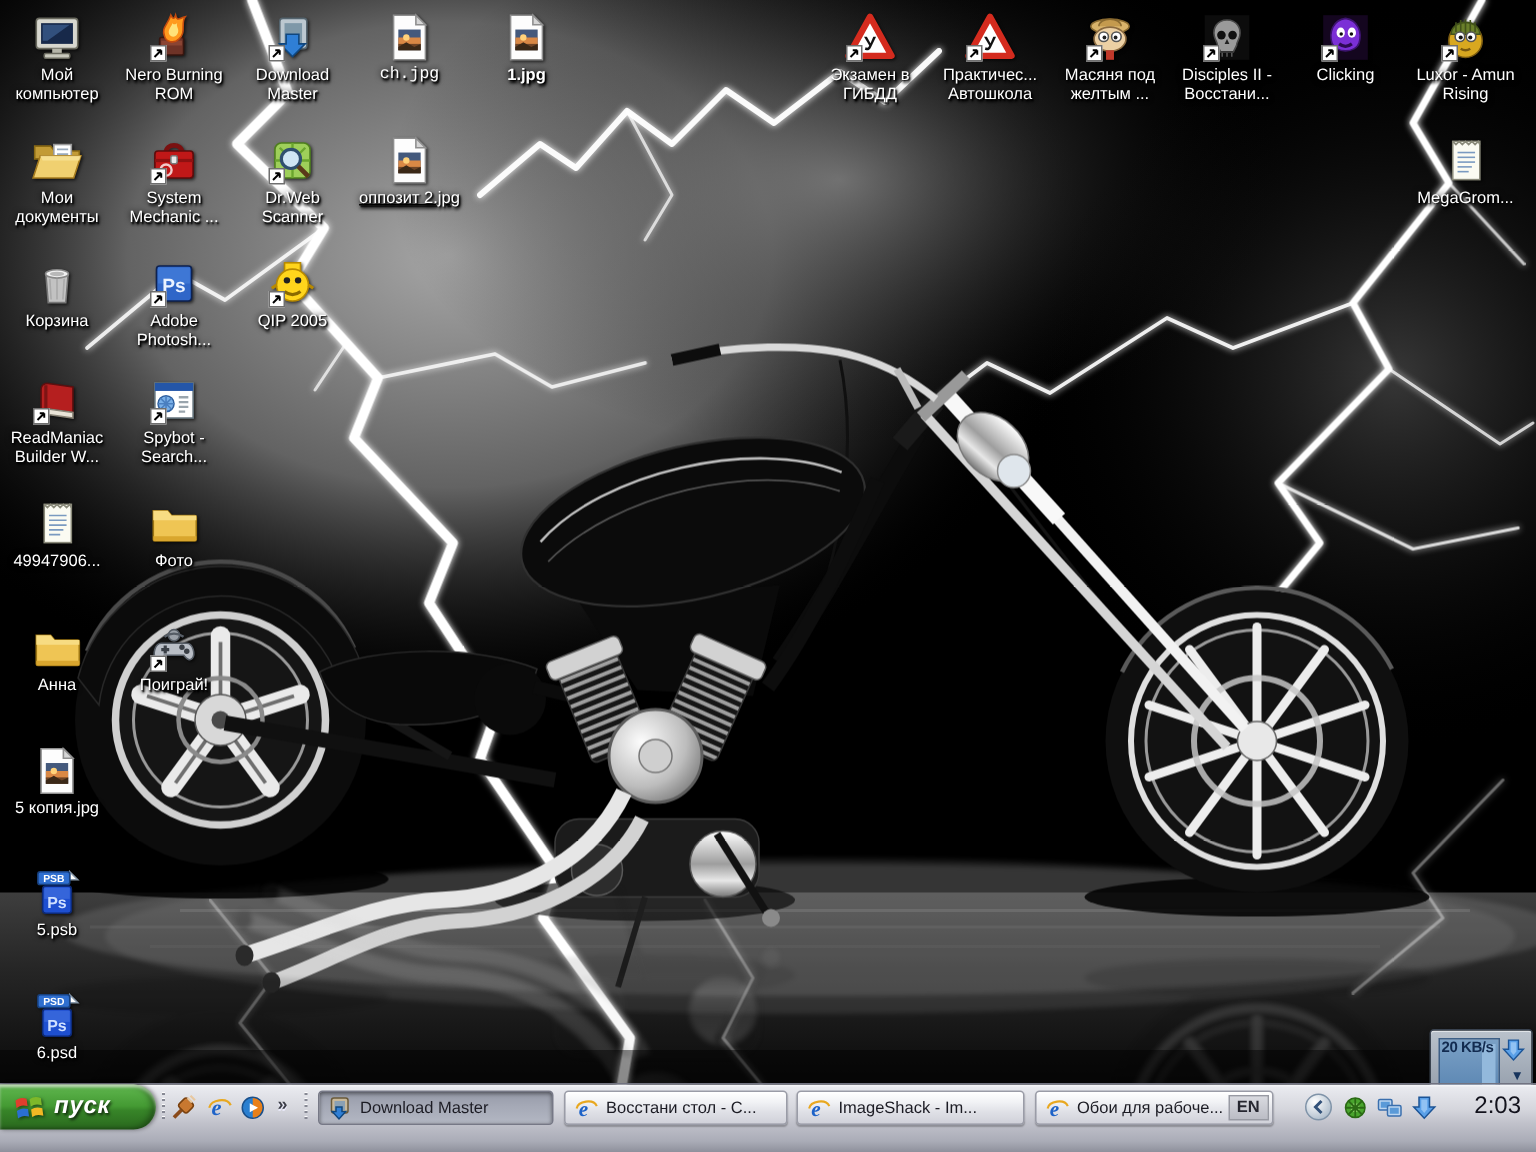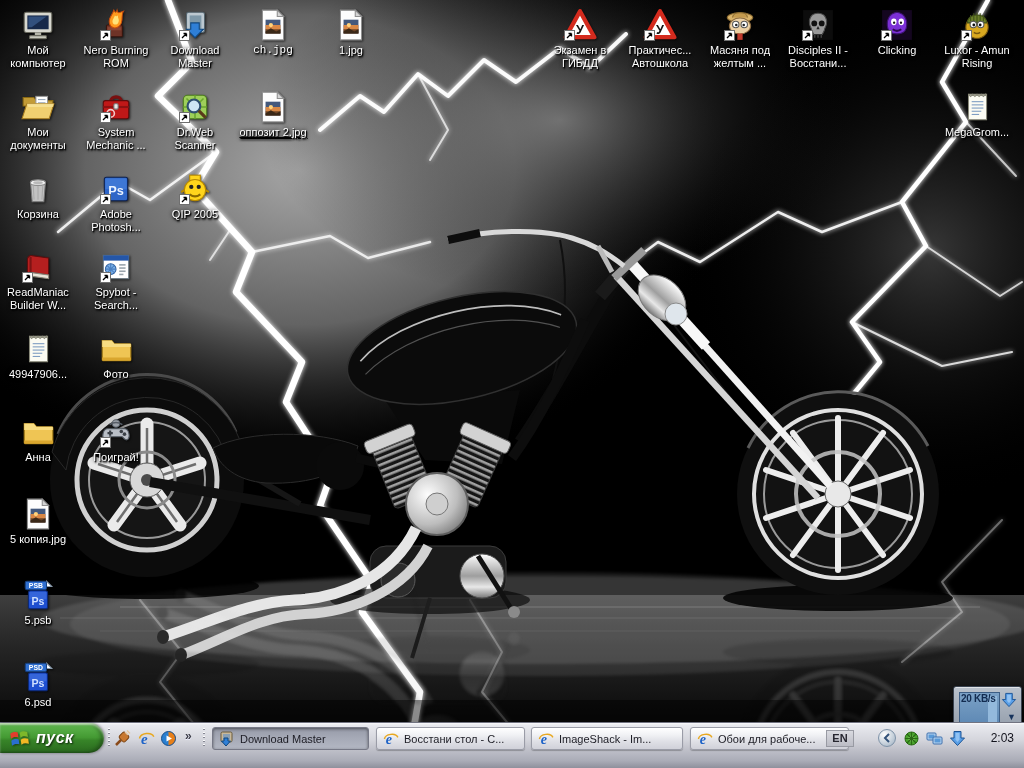--- a/index.html
+++ b/index.html
@@ -20,21 +20,21 @@
 .handle { position:absolute; top:5px; width:2px; height:20px; background:repeating-linear-gradient(180deg,rgba(255,255,255,.9) 0 1px,rgba(125,127,139,.9) 1px 2px,rgba(0,0,0,0) 2px 4px); }
 #qlmore { position:absolute; top:6px; font-size:12px; font-weight:bold; color:#3a3c46; text-shadow:0 1px 0 #eef; }
 .task { position:absolute; top:4px; height:23px; border-radius:3px; display:flex; align-items:center; padding:0 6px; gap:5px; font-size:11px; color:#1c1c24; border:1px solid #9a9ca7; background:linear-gradient(180deg,#ffffff 0,#f1f2f5 32%,#dfe0e6 64%,#d0d1d9 100%); box-shadow:inset 0 1px 0 #fff,0 1px 1px rgba(0,0,0,.25); overflow:hidden; }
 .task.active { background:linear-gradient(180deg,#969aa8 0,#a5a9b6 45%,#b3b7c3 100%); border-color:#767886; box-shadow:inset 0 1px 3px rgba(0,0,0,.5); }
 .task .ticon, .task .ticon svg { width:16px; height:16px; flex:none; display:block; }
 .task .tlabel { white-space:nowrap; overflow:hidden; }
 #tray { position:absolute; right:0; top:0; height:30px; display:flex; align-items:center; gap:23px; padding:0 7px 0 10px; }
 #lang { font-size:11px; font-weight:bold; color:#262630; background:linear-gradient(#d9dae0,#bbbcc5); border:1px solid #989aa3; padding:1px 5px 2px 5px; }
 .trayicon { width:17px; height:17px; } .trayicon svg { width:17px; height:17px; display:block; }
 .trayicon.big { width:20px; height:20px; } .trayicon.big svg { width:20px; height:20px; }
-#clock { font-size:12px; color:#12121c; padding:0 3px 0 2px; }
+#clock { font-size:16px; color:#12121c; padding:0 3px 0 2px; }
 #dumeter { position:absolute; left:953px; top:686px; width:69px; height:51px; background:linear-gradient(180deg,#bac2cc,#8d97a5); border:1px solid #39424f; border-radius:3px; box-shadow:inset 0 1px 0 rgba(255,255,255,.55), 2px 2px 5px rgba(0,0,0,.65); }
 #duchart { position:absolute; left:5px; top:5px; width:41px; height:35px; background:linear-gradient(180deg,#7ba1c6,#5c87b3); border:1px solid #3d5e85; }
 #dubar { position:absolute; right:2px; bottom:1px; width:9px; height:29px; background:#93b9dc; }
 #duspeed { position:absolute; left:7px; top:6px; font-size:10px; font-weight:bold; color:#122b50; letter-spacing:-.3px; white-space:nowrap; }
 #duarrow { position:absolute; right:4px; top:5px; width:16px; height:16px; } #duarrow svg{width:16px;height:16px;display:block;}
 #duchev { position:absolute; right:5px; top:25px; font-size:9px; color:#16335c; font-weight:bold; }
 #dusliver { position:absolute; left:5px; bottom:3px; width:15px; height:5px; background:linear-gradient(#4a74b4,#2a4f8e); border:1px solid #1c3766; }
 </style>
 </head>
 <body>
@@ -274,21 +274,21 @@
             <path d="M20,2 l6,6 h-6 Z" fill="#d5d5d5" stroke="#8f8f8f"></path>
             <rect x="9" y="11" width="14" height="13" fill="#44597c"></rect>
             <rect x="9" y="16" width="14" height="5" fill="#d98845"></rect>
             <rect x="9" y="20" width="14" height="4" fill="#6e4426"></rect>
             <circle cx="14" cy="16" r="2" fill="#ffd27a"></circle>
             <path d="M9,22 l5,-3 5,3 4,-2 v4 H9 Z" fill="#3a2817"></path>
           </svg>
         </div>
         <div class="label">ch.jpg</div>
       </div>
-      <div class="icon" style="left: 315px; top: 8px;">
+      <div class="icon" style="left: 315px; top: 8px; font-weight: bold;">
         <div class="img">
           <svg viewBox="0 0 32 32">
             <path d="M6,2 h14 l6,6 v22 H6 Z" fill="#fdfdfd" stroke="#8f8f8f"></path>
             <path d="M20,2 l6,6 h-6 Z" fill="#d5d5d5" stroke="#8f8f8f"></path>
             <rect x="9" y="11" width="14" height="13" fill="#44597c"></rect>
             <rect x="9" y="16" width="14" height="5" fill="#d98845"></rect>
             <rect x="9" y="20" width="14" height="4" fill="#6e4426"></rect>
             <circle cx="14" cy="16" r="2" fill="#ffd27a"></circle>
             <path d="M9,22 l5,-3 5,3 4,-2 v4 H9 Z" fill="#3a2817"></path>
           </svg>

